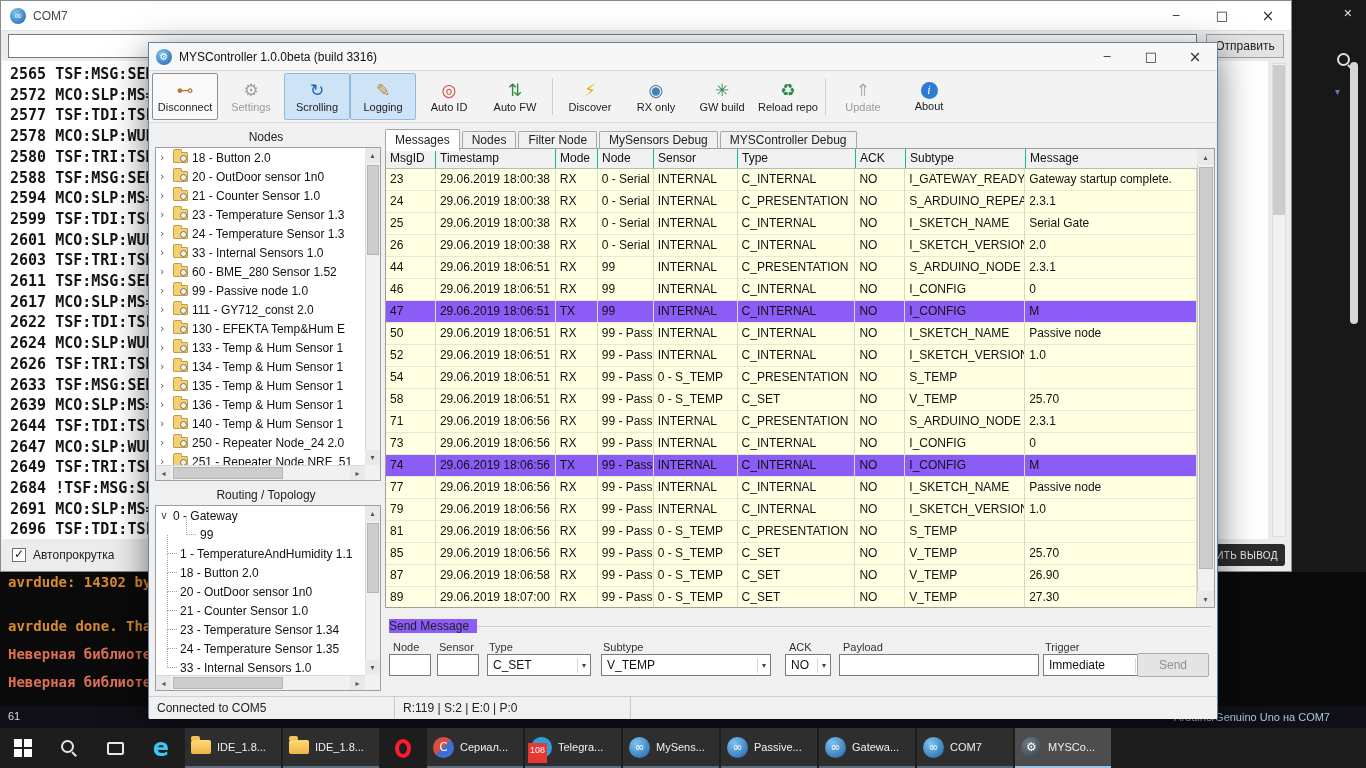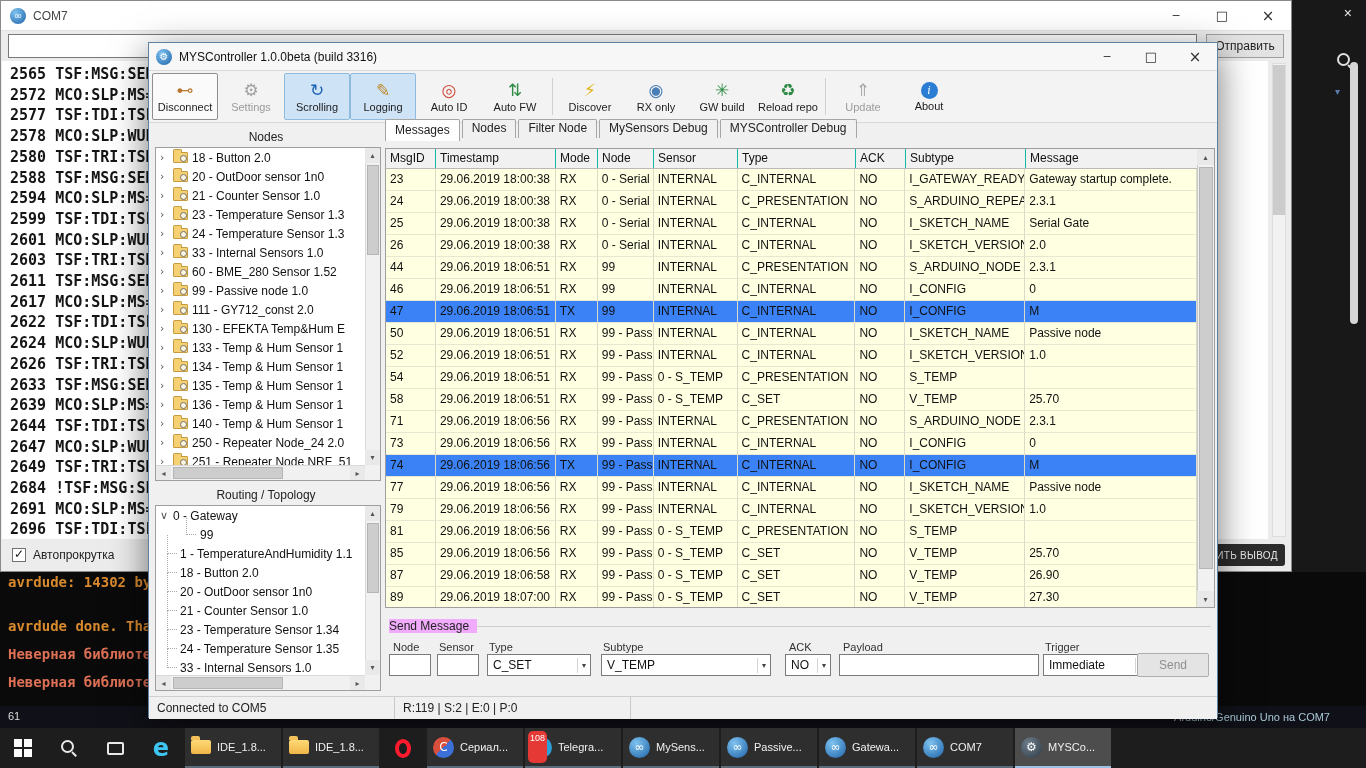--- a/index.html
+++ b/index.html
@@ -78,37 +78,37 @@
   .v-thumb{position:absolute;left:1px;width:12px;background:#cdcdcd;border:1px solid #b5b5b5}
   .h-thumb{position:absolute;top:1px;height:12px;background:#cdcdcd;border:1px solid #b5b5b5}
   .corner{position:absolute;right:0;bottom:0;width:15px;height:15px;background:#f1f1f1}
 
   .routing-rows .lvl0{padding-left:4px}
   .routing-rows .lvl1{padding-left:24px;position:relative}
   .routing-rows .lvl1::before{content:"";position:absolute;left:11px;top:-9px;height:18px;width:9px;border-left:1px dotted #a8a8a8;border-bottom:1px dotted #a8a8a8}
   .routing-rows .lvl2{padding-left:44px;position:relative}
   .routing-rows .lvl2::before{content:"";position:absolute;left:30px;top:-9px;height:18px;width:9px;border-left:1px dotted #a8a8a8;border-bottom:1px dotted #a8a8a8}
 
-  .tabs{position:absolute;left:236px;top:76px;height:22px;display:flex;align-items:flex-start}
+  .tabs{position:absolute;left:236px;top:86px;height:22px;display:flex;align-items:center}
   .tab{height:19px;line-height:17px;padding:0 9px;font-size:12px;color:#222;background:#f0f0f0;border:1px solid #a6a6a6;border-bottom:none;border-radius:2px 2px 0 0;margin-right:2px}
   .tab.active{height:22px;line-height:21px;background:#fff;position:relative;z-index:3}
 
   .tablebox{position:absolute;left:236px;top:105px;width:830px;height:460px;background:#fff;border:1px solid #9e9e9e}
   .thead{display:flex;height:20px;background:#f1f1f1;border-bottom:1px solid #b9b9b9;font-size:12px;color:#111}
   .th{padding:2px 4px;border-right:1px solid #14b8a6;overflow:hidden;white-space:nowrap}
   .tbody{position:absolute;left:0;top:20px;right:17px;bottom:0;overflow:hidden}
   .trow{display:flex;height:22px;background:#ffffe1;font-size:12px;color:#111}
-  .trow.sel{background:#3b82f6}
+  .trow.sel{background:#8b5cf6}
   .td{padding:3px 4px;border-right:1px solid #dadac6;border-bottom:1px solid #e7e7d2;overflow:hidden;white-space:nowrap}
   .c0{width:50px}.c1{width:120px}.c2{width:42px}.c3{width:56px}.c4{width:84px}.c5{width:118px}.c6{width:50px}.c7{width:120px}.c8{width:172px}
   .tv-scroll{position:absolute;right:0;top:0;width:17px;height:100%;background:#f1f1f1;border-left:1px solid #c9c9c9}
   .tv-scroll .sb-up,.tv-scroll .sb-down{width:17px;height:16px}
   .tv-thumb{position:absolute;left:1px;top:18px;width:14px;height:402px;background:#cdcdcd;border:1px solid #b5b5b5}
 
-  .send-title{position:absolute;left:240px;top:576px;font-size:12px;color:#222;background:#f0abfc;padding-right:8px;z-index:2}
+  .send-title{position:absolute;left:240px;top:576px;font-size:12px;color:#222;background:#8b5cf6;padding-right:8px;z-index:2}
   .send-divider{position:absolute;left:318px;top:583px;width:744px;height:1px;background:#cfcfcf}
   .fld-label{position:absolute;font-size:11px;color:#333}
   .fld-input{position:absolute;height:22px;background:#fff;border:1px solid #7a7a7a;font-size:12px;padding:0 4px;outline:none}
   .fld-select{position:absolute;height:22px;background:#fff;border:1px solid #7a7a7a;font-size:12px;display:flex;align-items:center;justify-content:space-between;padding:0 2px 0 5px;color:#111}
   .fld-select .arrow{font-size:8px;color:#444;border-left:1px solid #d5d5d5;padding:3px 2px 3px 4px;font-family:"DejaVu Sans",sans-serif}
   .fld-select .arrow::before{content:"▾"}
   .send-btn{position:absolute;left:988px;top:610px;width:72px;height:24px;background:#e4e4e4;border:1px solid #aeaeae;color:#8f8f8f;font-size:12px;display:flex;align-items:center;justify-content:center;border-radius:2px}
 
   .mys-status{position:absolute;left:0;top:653px;width:100%;height:23px;background:#f0f0f0;border-top:1px solid #cfcfcf;display:flex;align-items:center;font-size:12px;color:#222}
   .stat-cell{height:100%;display:flex;align-items:center;padding:0 8px;border-right:1px solid #c9c9c9}
@@ -128,21 +128,21 @@
   .edge-e{font-family:"DejaVu Sans",sans-serif;font-weight:bold;font-size:24px;line-height:24px;color:#3ec6f2}
   .opera-o{width:16px;height:19px;border:4px solid #ff1b2d;border-radius:50%}
   .tk-folder{position:relative;width:20px;height:14px;background:linear-gradient(#ffd977,#f0b647);border-radius:2px;flex:0 0 auto}
   .tk-folder::before{content:"";position:absolute;left:0;top:-4px;width:9px;height:4px;background:#f3c05a;border-radius:2px 2px 0 0}
   .circle-ico{width:21px;height:21px;border-radius:50%;display:flex;align-items:center;justify-content:center;color:#fff;font-size:12px;flex:0 0 auto;font-family:"DejaVu Sans",sans-serif}
   .ico-mys{background:radial-gradient(circle at 35% 30%,#7ec3f0,#1e62a8)}
   .ico-mysgear{background:radial-gradient(circle at 35% 30%,#6d7c8a,#2f3c47)}
   .ico-telegram{background:#2aa0d6}
   .ico-telegram .ig{display:block;transform:rotate(-35deg);font-size:10px;margin-left:-1px}
   .ico-serial{background:linear-gradient(135deg,#d94f3d 50%,#3d6fd9 50%)}
-  .badge{position:absolute;left:3px;bottom:3px;min-width:17px;height:32px;background:#e53935;border-radius:5px;color:#fff;font-size:9px;line-height:14px;text-align:left;padding:0 2px}
+  .badge{position:absolute;left:3px;bottom:3px;min-width:17px;height:20px;background:#e53935;border-radius:0;color:#fff;font-size:9px;line-height:14px;text-align:left;padding:0 2px}
   .tray{margin-left:auto;display:flex;align-items:center;gap:11px;padding:0 8px;color:#f2f2f2;font-size:11px}
   .tray-chev{font-family:"DejaVu Sans",sans-serif;font-size:10px;color:#eee}
   .tray-chev::before{content:"∧"}
   .net-ico{position:relative;width:16px;height:12px;border:1.5px solid #ececec;border-radius:2px}
   .net-ico::after{content:"";position:absolute;left:4px;bottom:-4px;width:6px;height:2px;background:#ececec}
   .vol-ico{position:relative;width:14px;height:13px}
   .vol-ico::before{content:"";position:absolute;left:0;top:4px;width:4px;height:6px;background:#ececec}
   .vol-ico::after{content:"";position:absolute;left:3px;top:1px;border-top:6px solid transparent;border-bottom:6px solid transparent;border-right:7px solid #ececec}
   .tray-clock{text-align:center;line-height:13px}
   .chat-ico{position:relative;width:17px;height:14px;border:1.5px solid #ececec;border-radius:2px}

